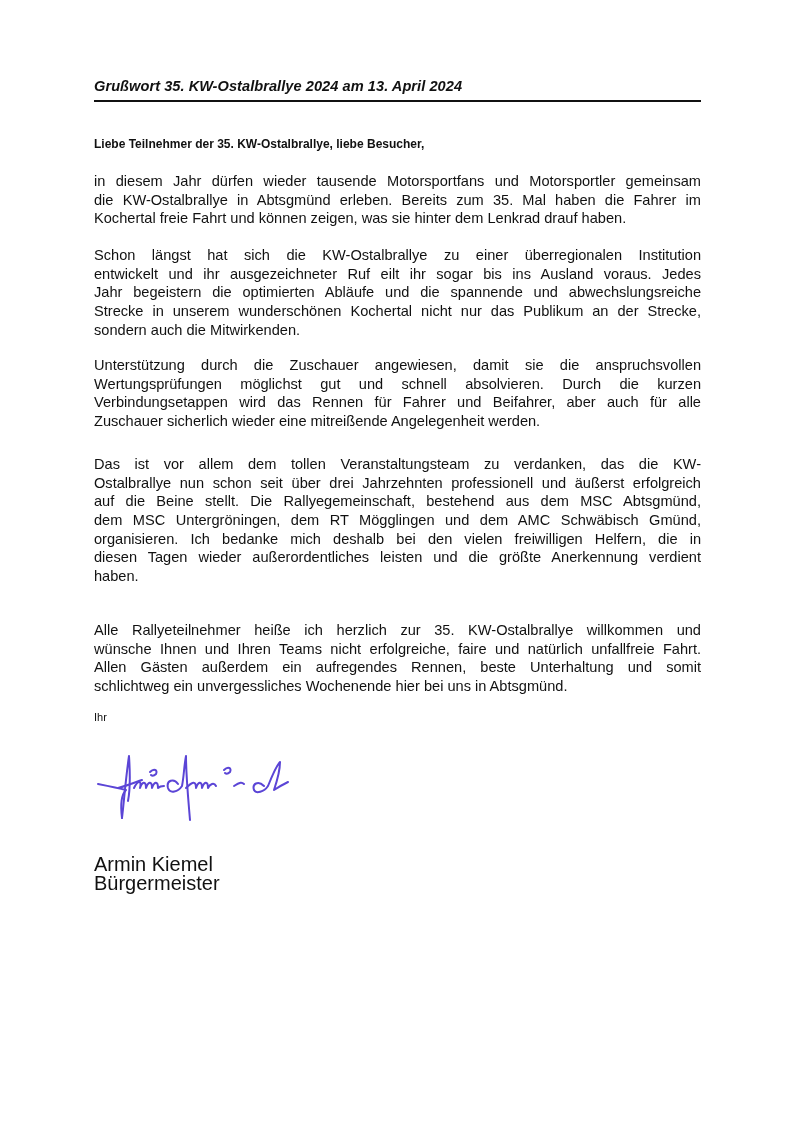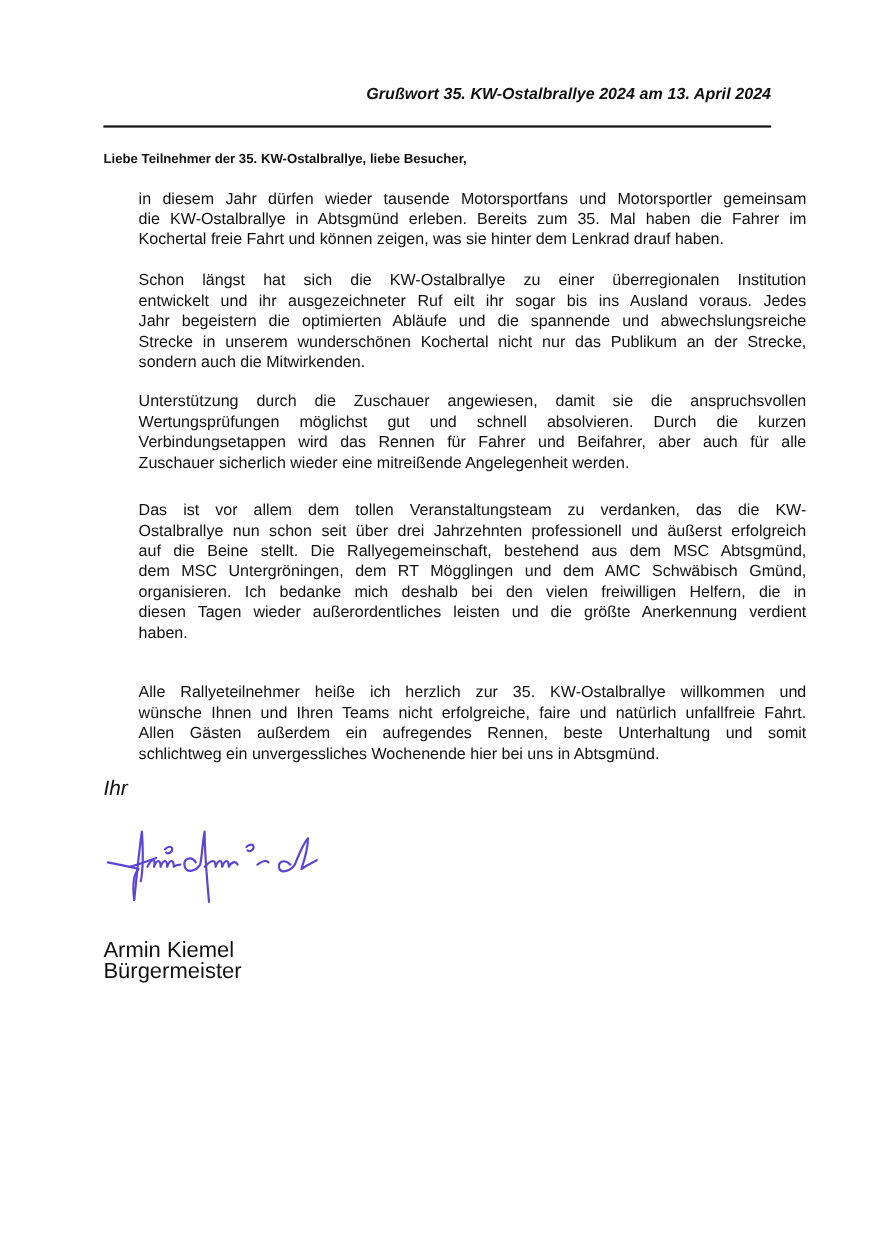--- a/index.html
+++ b/index.html
@@ -20,22 +20,21 @@
       left: 94px;
       top: 0;
       width: 607px;
     }
     .header {
       position: absolute;
       top: 78px;
       left: 0;
       width: 607px;
       border-bottom: 2px solid #111111;
-      padding-bottom: 19px;
-      text-align: right;
+      padding-bottom: 5px;
     }
     .header-title {
       font-size: 14.6px;
       font-weight: bold;
       font-style: italic;
       line-height: 17px;
       white-space: nowrap;
       letter-spacing: 0.05px;
     }
     .salutation {
@@ -46,39 +45,37 @@
       font-weight: bold;
       line-height: 17px;
       white-space: nowrap;
     }
     .para {
       position: absolute;
       left: 0;
       width: 607px;
       font-size: 14.6px;
       line-height: 18.7px;
-      margin-left: 32px;
     }
     .para .line {
       display: block;
       white-space: nowrap;
       text-align: justify;
       text-align-last: justify;
       height: 18.7px;
     }
     .para .line.last {
       text-align-last: left;
     }
     .closing {
       position: absolute;
       top: 709px;
       left: 0;
-      font-size: 19px;
+      font-size: 11px;
       line-height: 17px;
-      font-style: italic;
     }
     .signature {
       position: absolute;
       top: 746px;
       left: 2px;
       width: 220px;
       height: 90px;
     }
     .signer {
       position: absolute;

